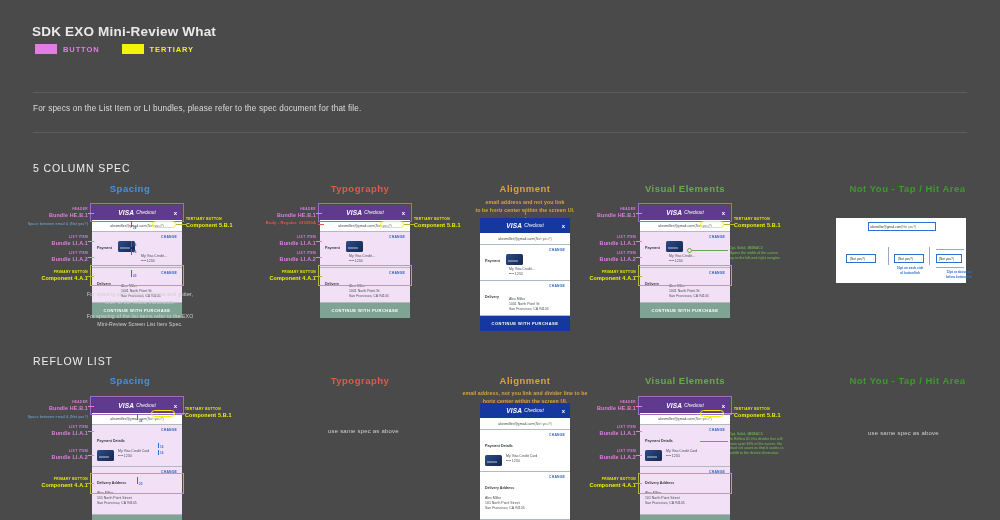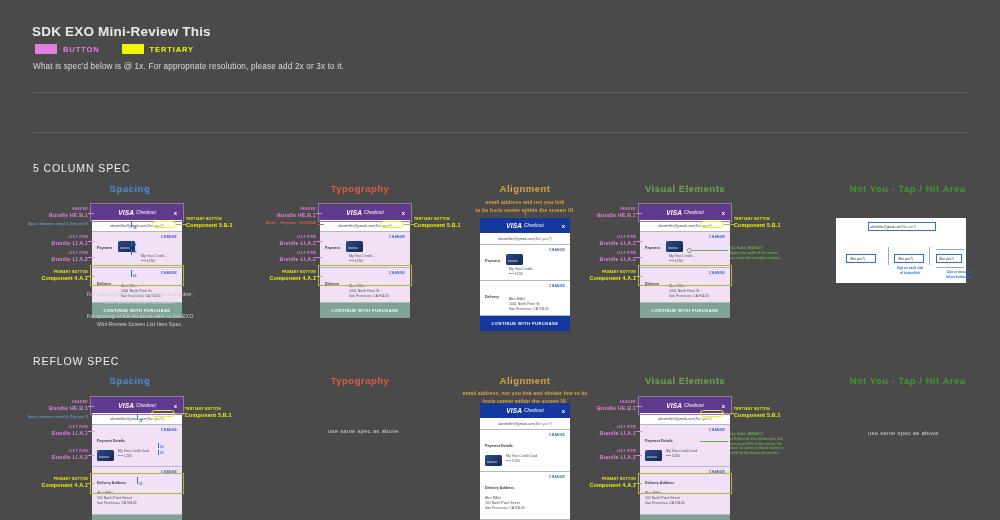--- a/index.html
+++ b/index.html
@@ -68,38 +68,38 @@
 
   .samespec { position:absolute; font-size:6px; color:#cfcfcf; letter-spacing:.2px; }
   .greenann { position:absolute; font-size:3.4px; line-height:4.8px; color:#6aa84f; font-weight:bold; }
   .greenann .hd { display:block; }
 </style>
 </head>
 <body>
 
 <div class="page">
 
-  <div class="doc-title">SDK EXO Mini-Review This</div>
+  <div class="doc-title">SDK EXO Mini-Review What</div>
 
   <div class="legend">
     <div class="grp">
       <span class="sw" style="background:#e07fe0"></span>
       <span class="lbl" style="color:#e07fe0">BUTTON</span>
     </div>
     <div class="grp">
       <span class="sw" style="background:#f2f20a"></span>
       <span class="lbl" style="color:#f2f20a">TERTIARY</span>
     </div>
   </div>
 
   <div class="intro">
-    <div>What is spec'd below is @ 1x. For appropriate resolution, please add 2x or 3x to it.</div>
   </div>
 
   <div class="rule" style="top:92px"></div>
+  <div class="note2">For specs on the List Item or LI bundles, please refer to the spec document for that file.</div>
   <div class="rule" style="top:132px"></div>
 
   <div class="section-title" style="left:33px; top:162px">5 COLUMN SPEC</div>
 
   <div class="col-head" style="left:70px; top:183px; width:120px; color:#4a90d9">Spacing</div>
   <div class="col-head" style="left:300px; top:183px; width:120px; color:#e05a4a">Typography</div>
   <div class="col-head" style="left:465px; top:183px; width:120px; color:#d9a441">Alignment</div>
   <div class="col-head" style="left:625px; top:183px; width:120px; color:#6aa84f">Visual Elements</div>
   <div class="col-head" style="left:820px; top:183px; width:175px; color:#3f9a2e">Not You - Tap / Hit Area</div>
 
@@ -392,21 +392,21 @@
     <div class="hitbox" style="left:100px;top:36px;width:26px;height:9px;"></div>
     <div class="hitlabel" style="left:103px;top:39px;">(Not you?)</div>
     <div class="hitguide" style="left:100px;top:31px;width:28px;height:1px;"></div>
     <div class="hitguide" style="left:100px;top:49px;width:28px;height:1px;"></div>
     <div class="hitnote" style="left:98px;top:52px;width:50px;">
       <span>13pt or above an</span><br>
       <span>below button/link</span>
     </div>
   </div>
 
-  <div class="section-title" style="left:33px; top:355px">REFLOW SPEC</div>
+  <div class="section-title" style="left:33px; top:355px">REFLOW LIST</div>
 
   <div class="col-head" style="left:70px; top:375px; width:120px; color:#4a90d9">Spacing</div>
   <div class="col-head" style="left:300px; top:375px; width:120px; color:#e05a4a">Typography</div>
   <div class="col-head" style="left:465px; top:375px; width:120px; color:#d9a441">Alignment</div>
   <div class="col-head" style="left:625px; top:375px; width:120px; color:#6aa84f">Visual Elements</div>
   <div class="col-head" style="left:820px; top:375px; width:175px; color:#3f9a2e">Not You - Tap / Hit Area</div>
 
   <div class="card" style="left:92px; top:398px; width:90px;">
     <div class="bar" style="background:#5f3a8e">
       <span class="visa">VISA</span>

